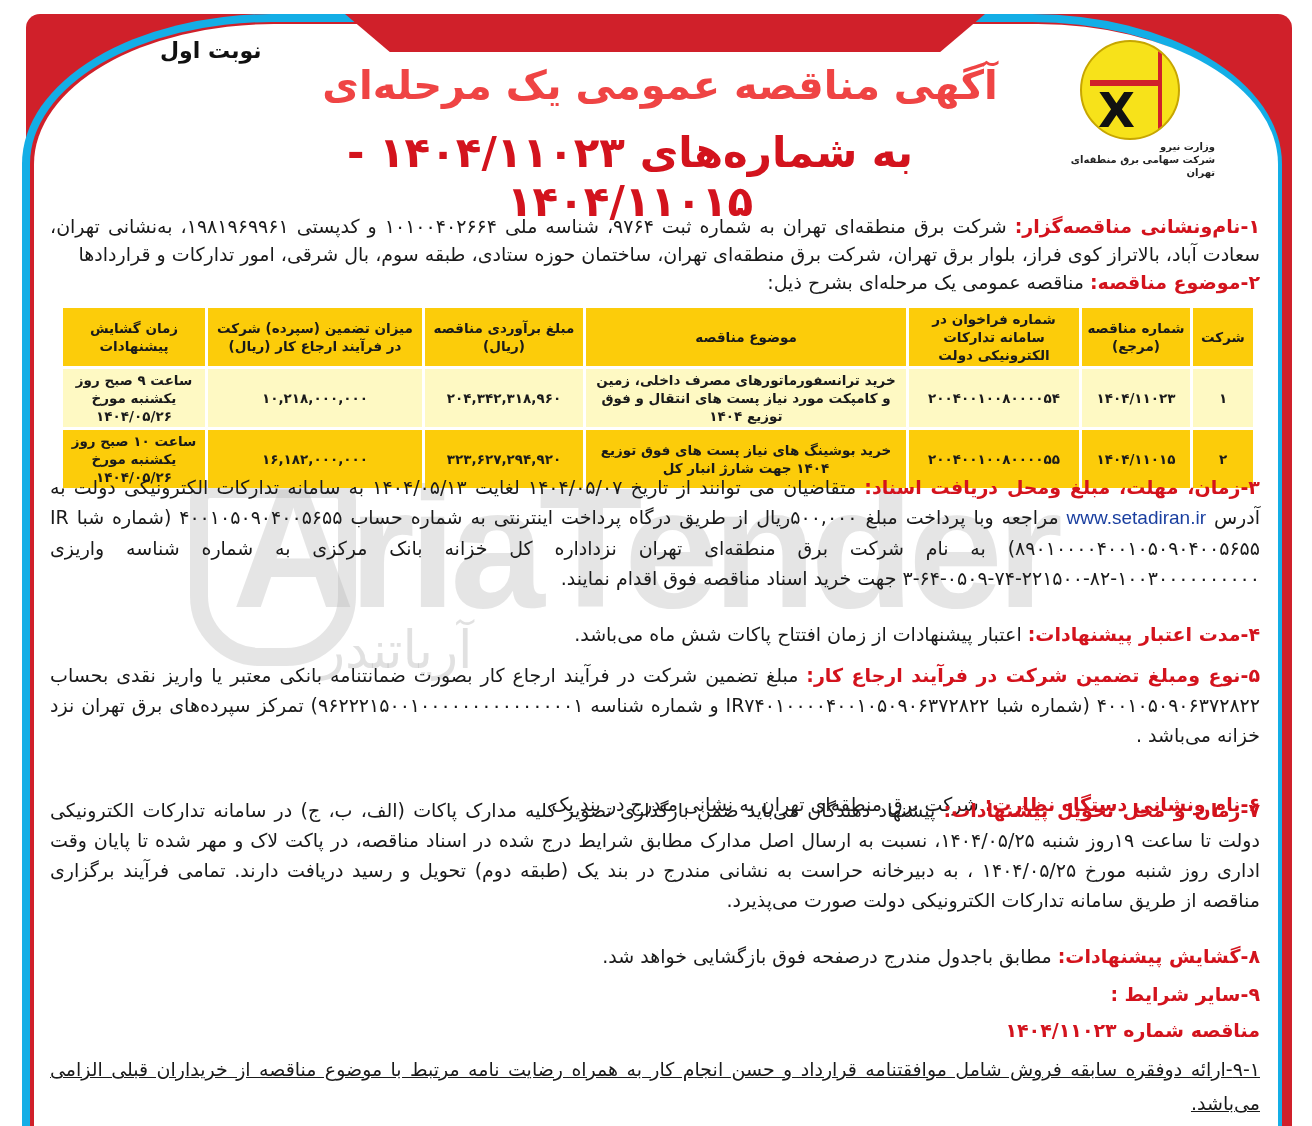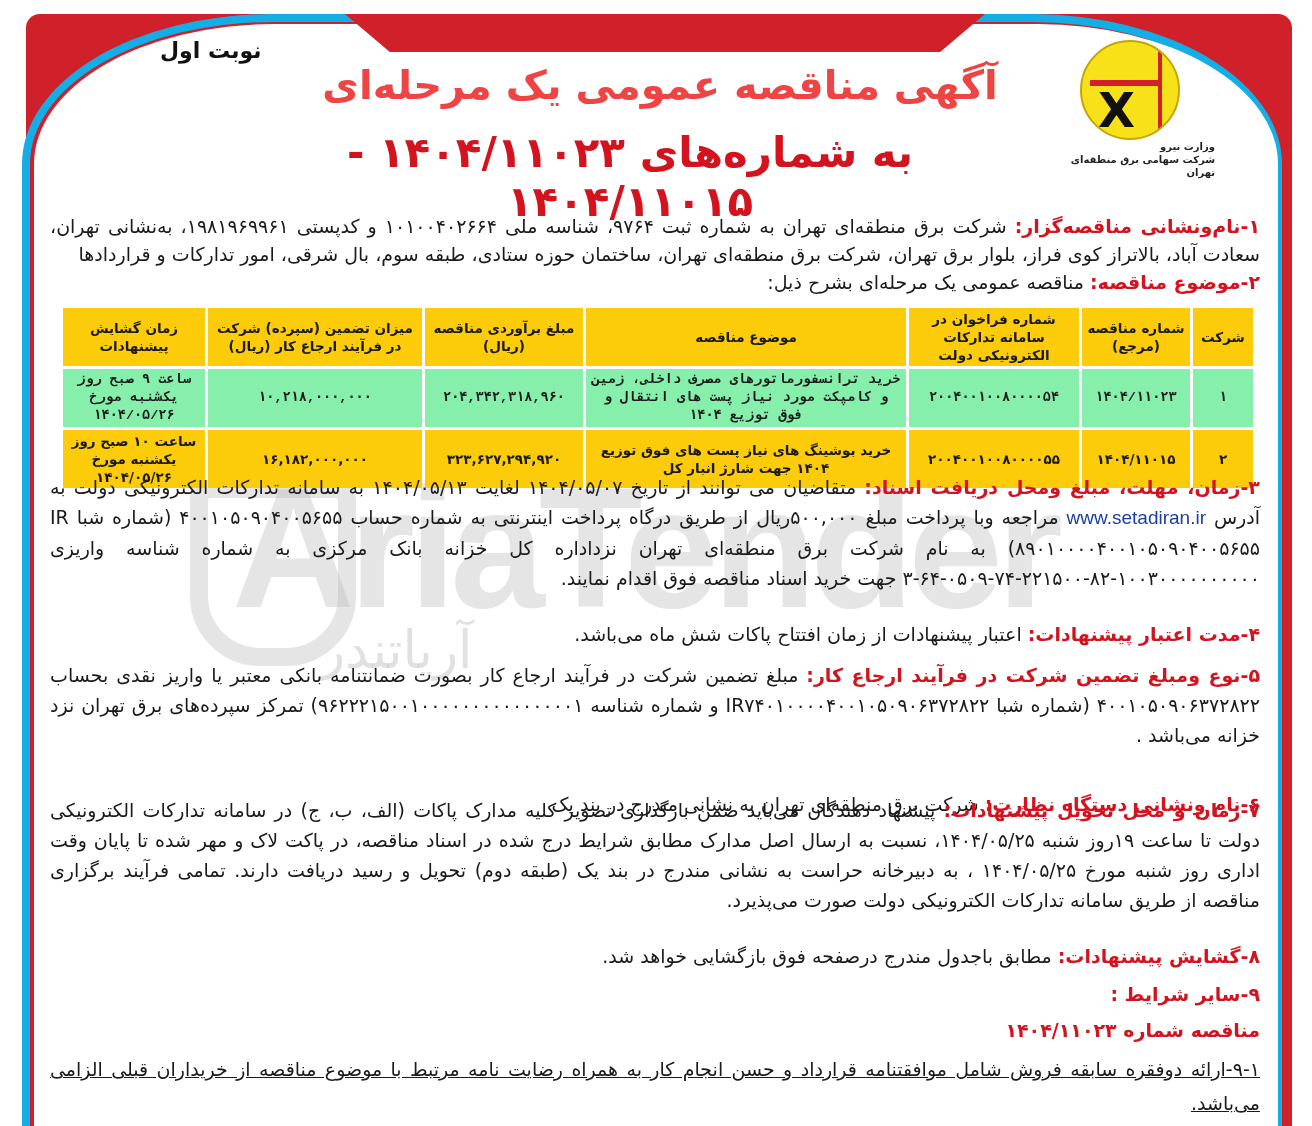--- a/index.html
+++ b/index.html
@@ -19,21 +19,21 @@
   .logo-text { position:absolute; left:1045px; top:140px; width:170px; text-align:right; font-size:10px; font-weight:bold; line-height:13px; color:#222; }
   .nobat { position:absolute; left:160px; top:38px; font-size:22px; font-weight:bold; color:#111; }
   .title1 { position:absolute; left:300px; top:62px; width:720px; text-align:center; font-size:40px; font-weight:bold; color:#ef4444; }
   .title2 { position:absolute; left:230px; top:128px; width:800px; text-align:center; font-size:42px; font-weight:bold; color:#d3131d; }
   .para { position:absolute; right:52px; width:1210px; font-size:19px; line-height:28px; text-align:justify; text-align-last:right; }
   .lbl { color:#d3131d; font-weight:bold; }
   .link { color:#1a3fa0; font-family:"Liberation Sans", sans-serif; }
   table.tender { position:absolute; left:60px; top:305px; width:1196px; border-collapse:separate; border-spacing:3px; font-size:13.5px; font-weight:bold; text-align:center; }
   table.tender th { background:#fccc0a; height:48px; padding:2px 4px; line-height:18px; }
   table.tender td { height:52px; padding:2px 4px; line-height:18px; }
-  tr.r1 td { background:#86efac;font-family:Liberation Mono, monospace; }
+  tr.r1 td { background:#fef9c3; }
   tr.r2 td { background:#fccc0a; }
   .wm1 { position:absolute; left:232px; top:450px; font-size:170px; font-weight:bold; color:rgba(180,180,180,0.35); font-family:"Liberation Sans", sans-serif; letter-spacing:-6px; direction:ltr; }
   .wm2 { position:absolute; left:320px; top:620px; font-size:52px; color:rgba(170,170,170,0.35); }
   .wm-shield { position:absolute; left:190px; top:480px; width:130px; height:150px; border:18px solid rgba(170,170,170,0.3); border-radius:20px 20px 70px 70px; }
   .underline { text-decoration:underline; }
 </style>
 </head>
 <body>
 
 <div class="frame-red"></div>

